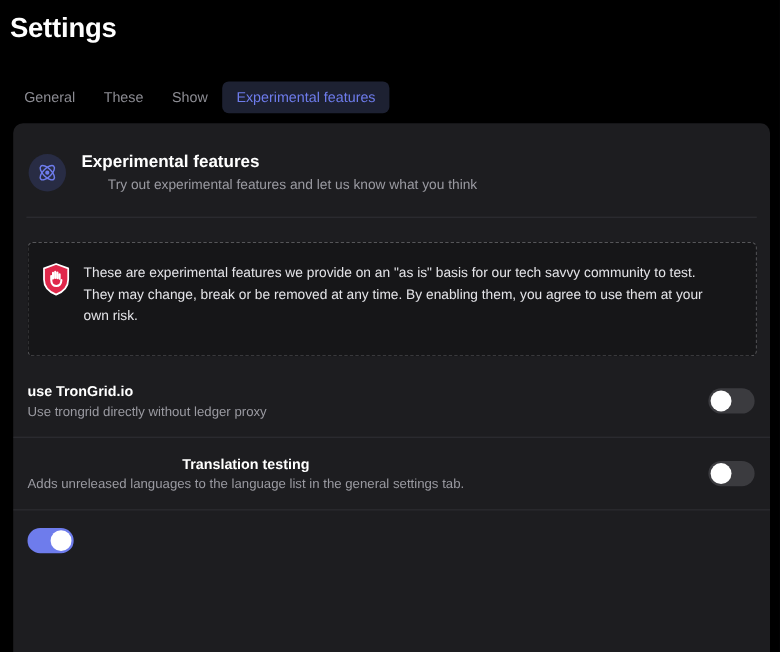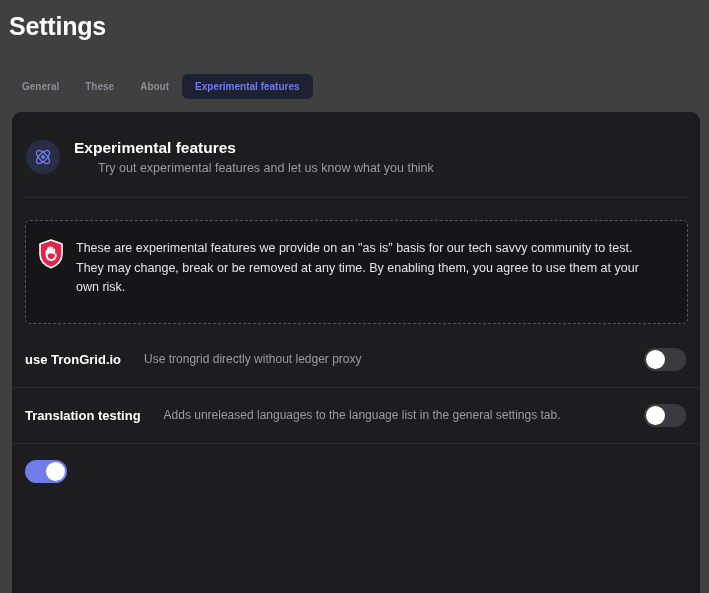--- a/index.html
+++ b/index.html
@@ -14,21 +14,21 @@
     background: #131316;
     font-family: "Liberation Sans", sans-serif;
     color: #ffffff;
     -webkit-font-smoothing: antialiased;
   }
 
   .app {
     position: relative;
     width: 709px;
     height: 593px;
-    background: #404040;
+    background: #000000;
     overflow: hidden;
   }
 
   
   .page-title {
     position: absolute;
     left: 9px;
     top: 12px;
     font-size: 25px;
     font-weight: bold;
@@ -40,22 +40,22 @@
   .tabbar {
     position: absolute;
     left: 9px;
     top: 74px;
     display: flex;
     align-items: center;
     gap: 0px;
   }
 
   .tab {
-    font-size: 10px;
-    font-weight: bold;
+    font-size: 13px;
+    font-weight: normal;
     color: #8c8c93;
     padding: 7px 13px;
     border-radius: 6px;
     white-space: nowrap;
     cursor: pointer;
     background: transparent;
   }
 
   .tab.active {
     color: #6e7cec;
@@ -137,21 +137,21 @@
   .row {
     display: flex;
     align-items: center;
     justify-content: space-between;
     padding: 16px 14px 16px 13px;
     gap: 16px;
   }
 
   .row + .row { border-top: 1px solid #2e2e33; text-align: center; }
 
-  .row-texts { display: flex; flex-direction: row; gap: 23px; }
+  .row-texts { display: flex; flex-direction: column; gap: 4px; }
 
   .row-title {
     font-size: 13px;
     font-weight: bold;
     color: #ffffff;
   }
 
   .row-desc {
     font-size: 12px;
     color: #9a9aa1;
@@ -186,21 +186,21 @@
 </head>
 <body>
 
 <div class="app">
 
   <div class="page-title">Settings</div>
 
   <div class="tabbar">
     <div class="tab">General</div>
     <div class="tab">These</div>
-    <div class="tab">About</div>
+    <div class="tab">Show</div>
     <div class="tab active">Experimental features</div>
   </div>
 
   <div class="panel">
 
     <div class="panel-header">
       <div class="header-icon">
         <svg width="20" height="20" viewBox="0 0 24 24" fill="none" stroke="#6e7cec" stroke-width="1.6">
           <circle cx="12" cy="12" r="2.3" fill="#6e7cec" stroke="none"></circle>
           <ellipse cx="12" cy="12" rx="10" ry="4.6" transform="rotate(45 12 12)"></ellipse>

